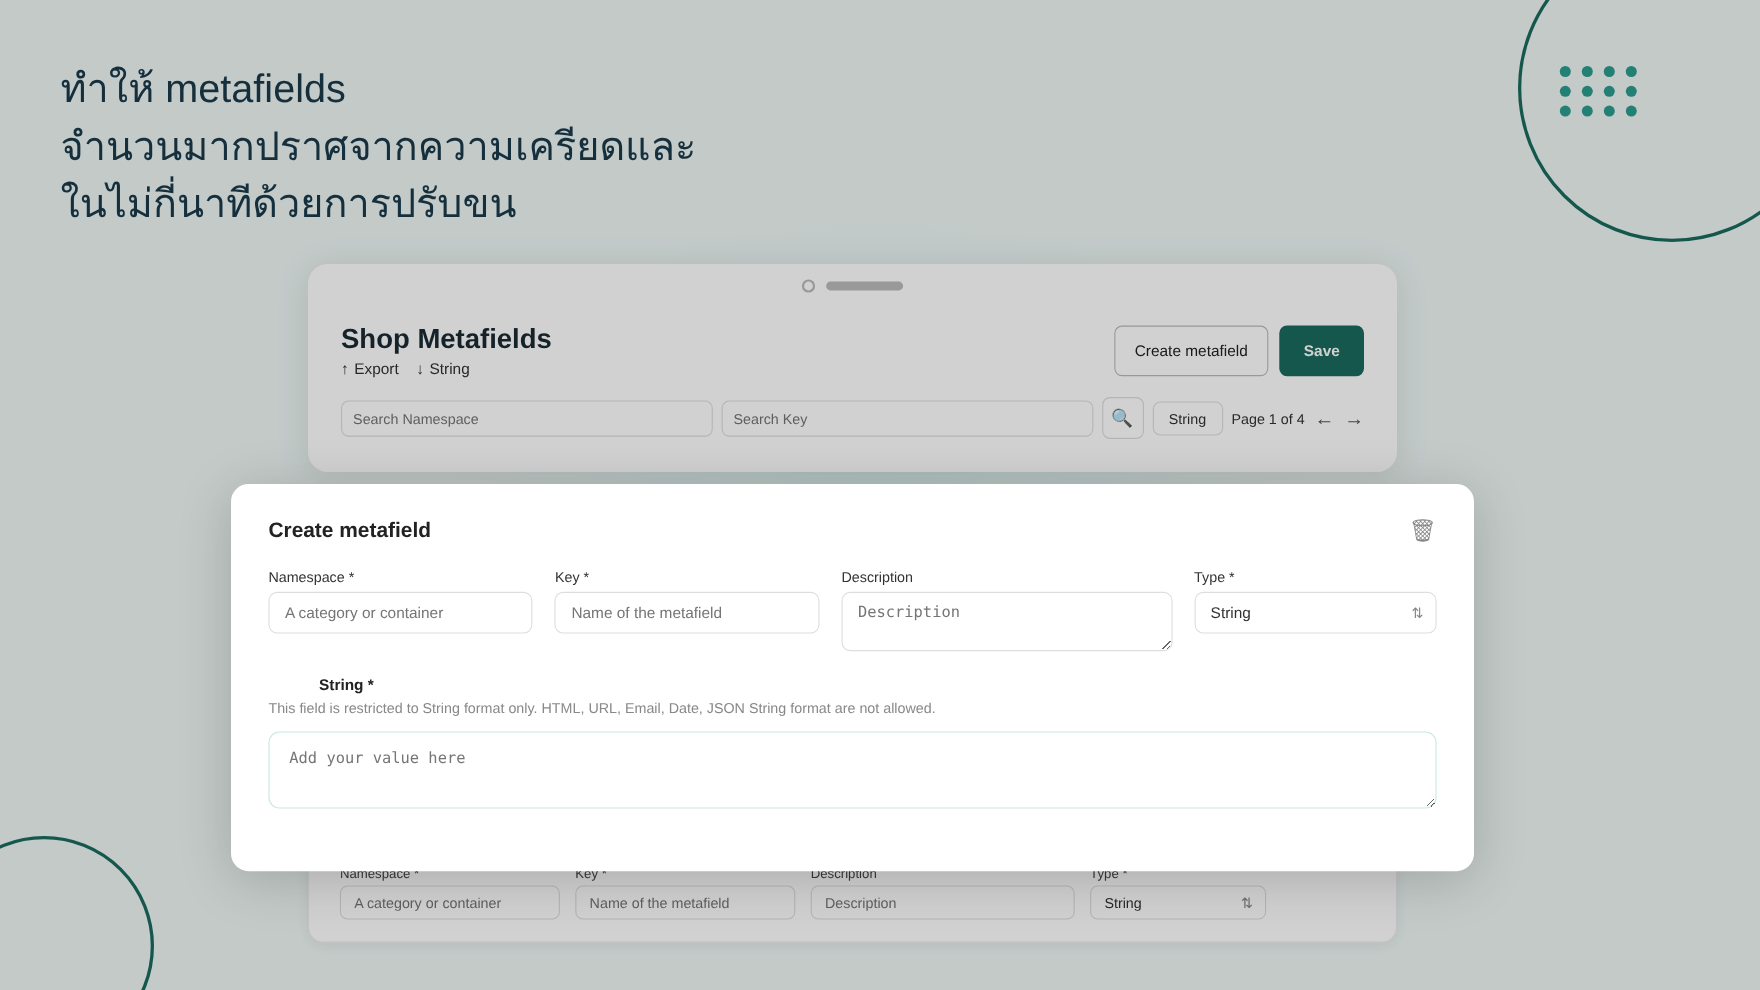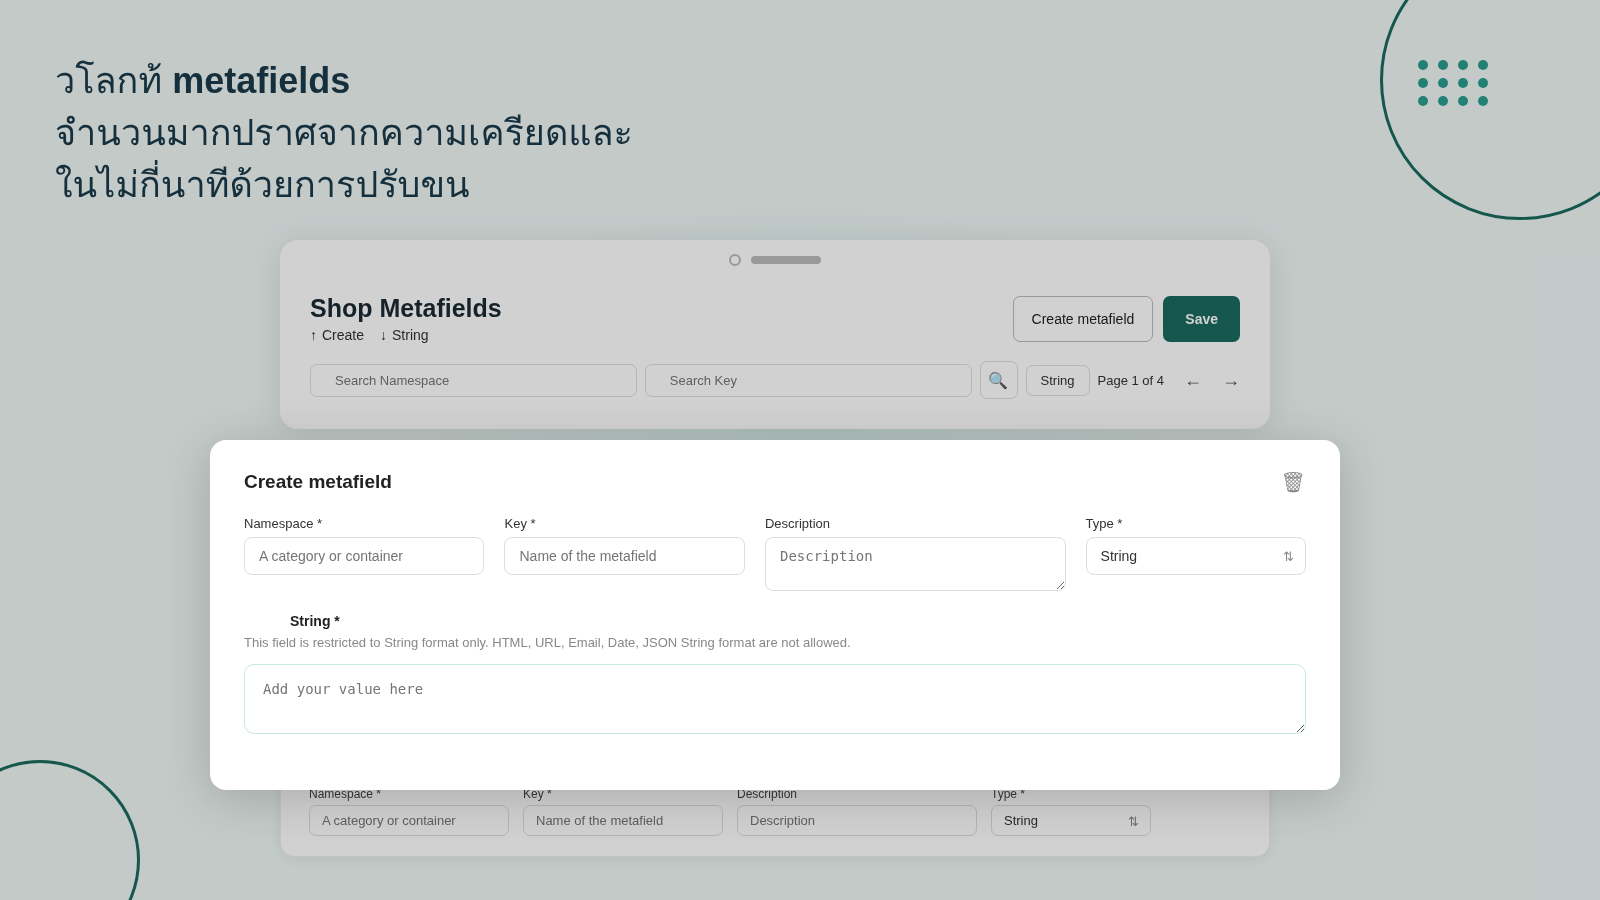--- a/index.html
+++ b/index.html
@@ -150,21 +150,21 @@
     .search-bar {
       display: flex;
       align-items: center;
       gap: 8px;
       margin-bottom: 0;
     }
     .search-namespace, .search-key {
       flex: 1;
       border: 1.5px solid #ddd;
       border-radius: 7px;
-      padding: 8px 24px;
+      padding: 8px 10px;
       font-size: 13px;
       color: #aaa;
       background: #fff;
     }
     .search-icon-btn {
       background: #fff;
       border: 1.5px solid #ddd;
       border-radius: 7px;
       width: 38px;
       height: 38px;
@@ -185,21 +185,21 @@
       color: #333;
     }
     .pagination-info {
       font-size: 13px;
       color: #333;
       white-space: nowrap;
     }
     .pagination-nav {
       display: flex;
       align-items: center;
-      gap: 20px;
+      gap: 9px;
     }
     .nav-arrow {
       background: none;
       border: none;
       font-size: 18px;
       cursor: pointer;
       color: #555;
     }
 
     
@@ -396,21 +396,21 @@
       z-index: 5;
       max-width: 620px;
     }
     .left-heading p {
       font-size: 36px;
       color: #1a3a4a;
       line-height: 1.45;
       font-weight: 400;
     }
     .left-heading p strong {
-      font-weight: 700;
+      font-weight: 400;
       text-align: right;
     }
   </style>
 </head>
 <body>
 
 <div class="bg-circle-top-right"></div>
 <div class="bg-dots">
   <div class="bg-dot"></div>
     <div class="bg-dot"></div>
@@ -423,38 +423,38 @@
   <div class="bg-dot"></div>
     <div class="bg-dot"></div>
     <div class="bg-dot"></div>
     <div class="bg-dot"></div>
 </div>
 <div class="bg-circle-bottom-left"></div>
 <div class="bg-blob-center"></div>
 
 <div class="left-heading">
   <p>
-    <span>วโลกท้ </span><strong>metafields</strong>
+    <span>ทำให้ </span><strong>metafields</strong>
   </p>
   <p>จำนวนมากปราศจากความเครียดและในไม่กี่นาทีด้วยการปรับขน</p>
 </div>
 
 <div class="main-window">
   <div class="window-handle-bar">
     <div class="handle-circle"></div>
     <div class="handle-pill"></div>
   </div>
   <div class="window-content">
     <div class="shop-metafields-header">
       <div>
         <div class="shop-metafields-title">Shop Metafields</div>
         <div class="shop-metafields-actions-left">
           <button class="export-btn">
             <span>↑</span>
-            <span>Create</span>
+            <span>Export</span>
           </button>
           <button class="import-btn">
             <span>↓</span>
             <span>String</span>
           </button>
         </div>
       </div>
       <div class="shop-metafields-actions-right">
         <button class="btn-create">Create metafield</button>
         <button class="btn-save">Save</button>

